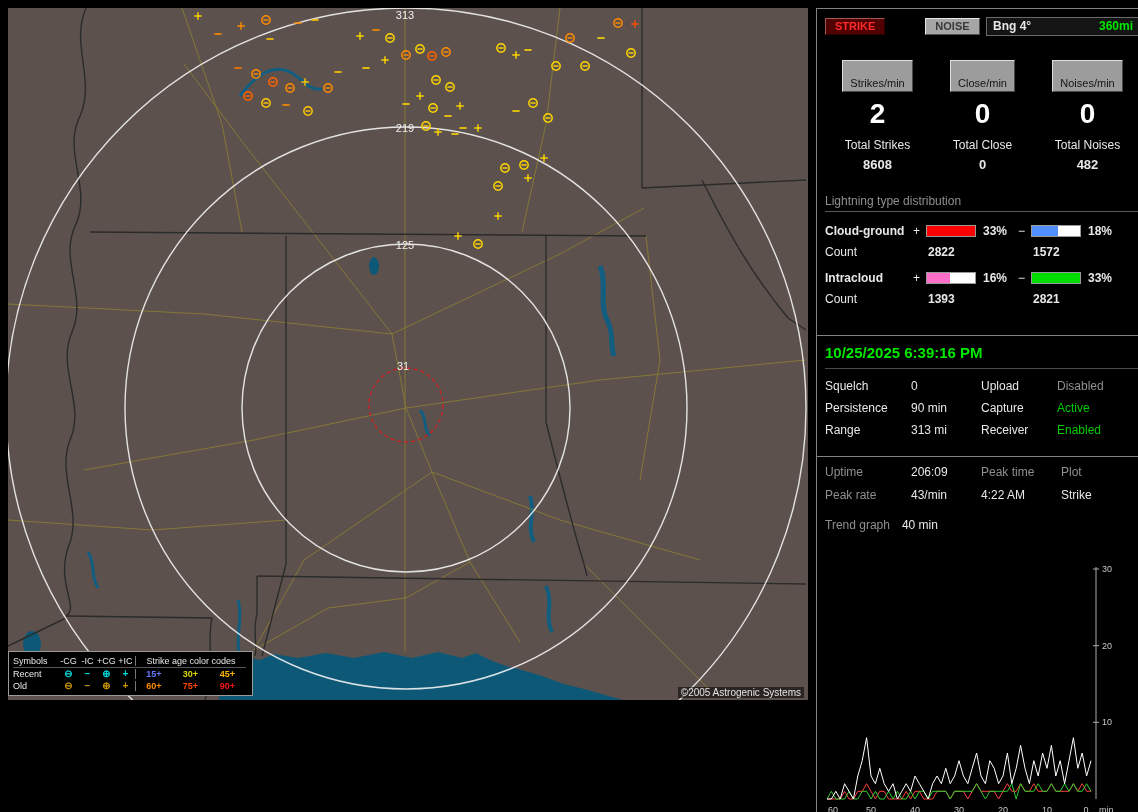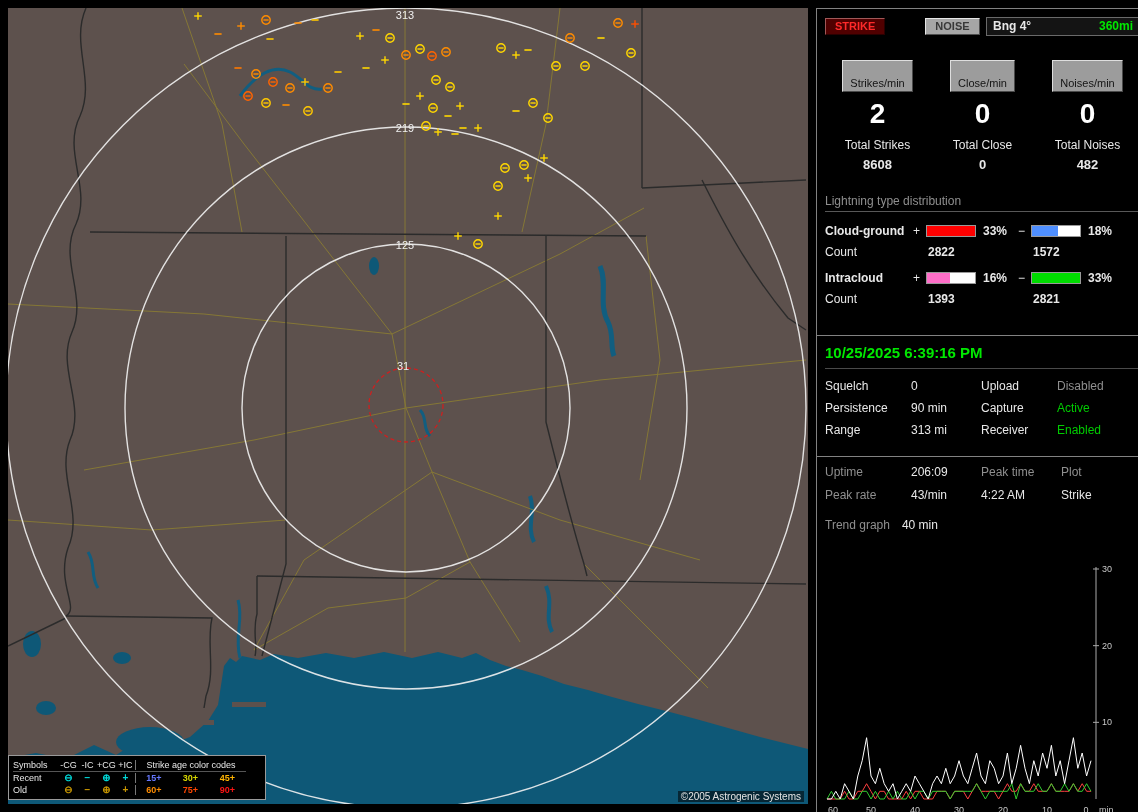--- a/index.html
+++ b/index.html
@@ -1,23 +1,23 @@
 <!DOCTYPE html>
 <html><head>
 <meta charset="utf-8">
 <style>
   html,body{margin:0;padding:0;background:#000;font-family:"Liberation Sans",sans-serif;}
   .app{position:relative;width:1138px;height:812px;background:#000;overflow:hidden;}
 
   
-  .map-wrap{position:absolute;left:8px;top:8px;width:800px;height:796px;background:#5d514d;overflow:hidden;}
+  .map-wrap{position:absolute;left:8px;top:8px;width:800px;height:692px;background:#5d514d;overflow:hidden;}
   svg.map{display:block;}
   svg text{font-family:"Liberation Sans",sans-serif;}
   .copyright{position:absolute;right:4px;bottom:2px;color:#e4e4e4;font-size:10px;background:rgba(0,0,0,.55);padding:0 3px;}
-  .legend{position:absolute;left:0;bottom:4px;background:#000;border:1px solid #9a9a9a;padding:2px 19px 3px 4px;color:#e8e8e8;}
+  .legend{position:absolute;left:0;bottom:4px;background:#000;border:1px solid #9a9a9a;padding:2px 6px 3px 4px;color:#e8e8e8;}
   .lg-row{display:grid;grid-template-columns:46px 19px 19px 19px 19px 37px 37px 37px;align-items:center;height:12px;font-size:9px;}
   .lg-head{height:13px;border-bottom:1px solid #555;}
   .lg-label{color:#e8e8e8;}
   .lg-sym{text-align:center;font-size:10px;line-height:10px;font-weight:bold;}
   .lg-sym.hdr{font-size:9px;color:#e8e8e8;font-weight:normal;}
   .lg-age{text-align:center;font-weight:bold;}
   .lg-ages-head{grid-column:6/9;text-align:center;color:#e8e8e8;border-left:1px solid #777;}
   .sep-l{border-left:1px solid #777;}
 
   

